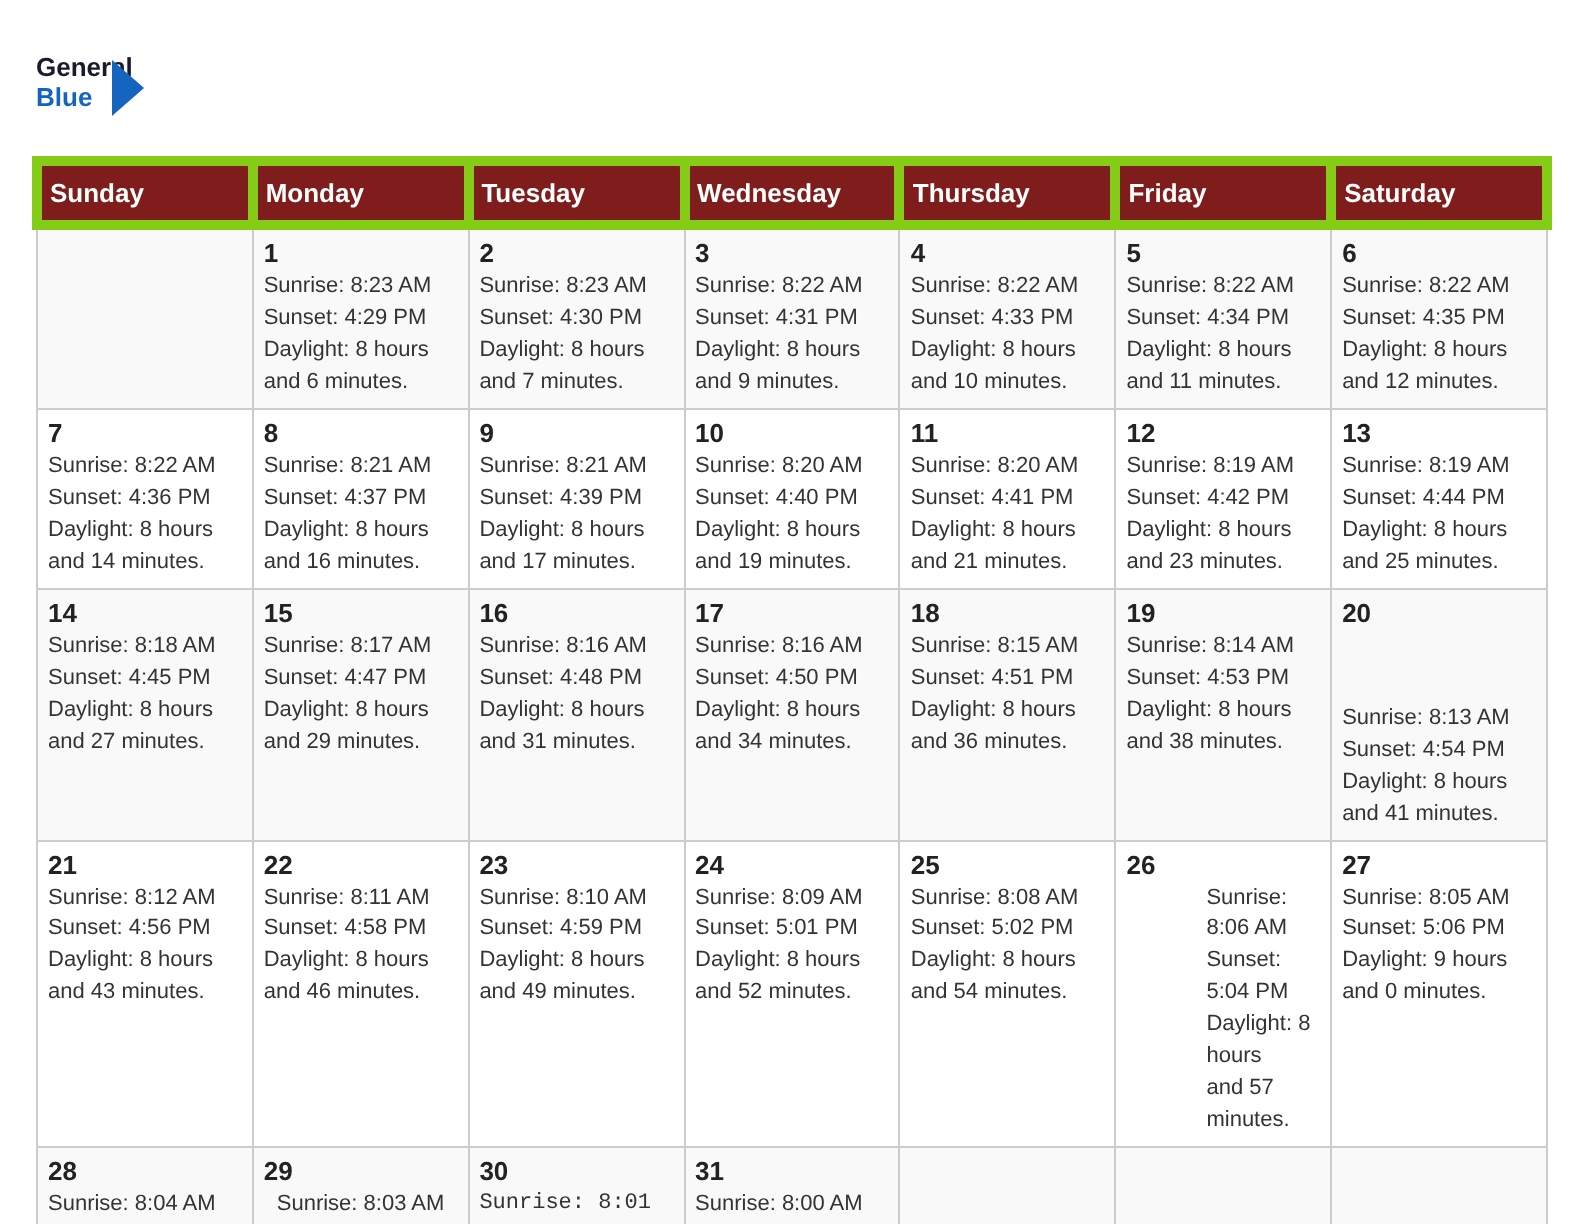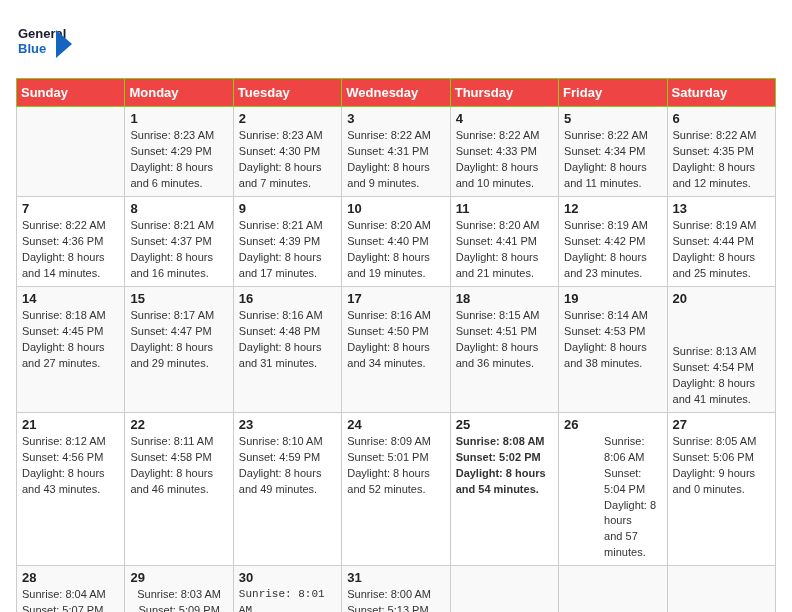--- a/index.html
+++ b/index.html
@@ -27,26 +27,26 @@
     .location {
       font-size: 15px;
       color: #333;
     }
     table {
       width: 100%;
       border-collapse: collapse;
       table-layout: fixed;
     }
     thead tr th {
-      background: #ef4444;
+      background: #7f1d1d;
       color: #fff;
       font-size: 13px;
       font-weight: bold;
       padding: 6px 4px;
-      border: 1px solid #84cc16;
+      border: 5px solid #84cc16;
       text-align: left;
     }
     tbody tr td {
       border: 1px solid #ccc;
       vertical-align: top;
       padding: 4px 5px;
       font-size: 11px;
       height: 90px;
       background: #fff;
     }
@@ -276,21 +276,21 @@
         </td>
         <td>
           <span class="day-number">24</span>
           <div class="day-detail" style="white-space: pre-line;">Sunrise: 8:09 AM
 Sunset: 5:01 PM
 Daylight: 8 hours
 and 52 minutes.</div>
         </td>
         <td>
           <span class="day-number">25</span>
-          <div class="day-detail" style="white-space: pre-line; font-weight: bold;">Sunrise: 8:08 AM
+          <div class="day-detail" style="white-space: pre-line;">Sunrise: 8:08 AM
 Sunset: 5:02 PM
 Daylight: 8 hours
 and 54 minutes.</div>
         </td>
         <td>
           <span class="day-number">26</span>
           <div class="day-detail" style="white-space: pre-line; margin-left: 40px;">Sunrise: 8:06 AM
 Sunset: 5:04 PM
 Daylight: 8 hours
 and 57 minutes.</div>

